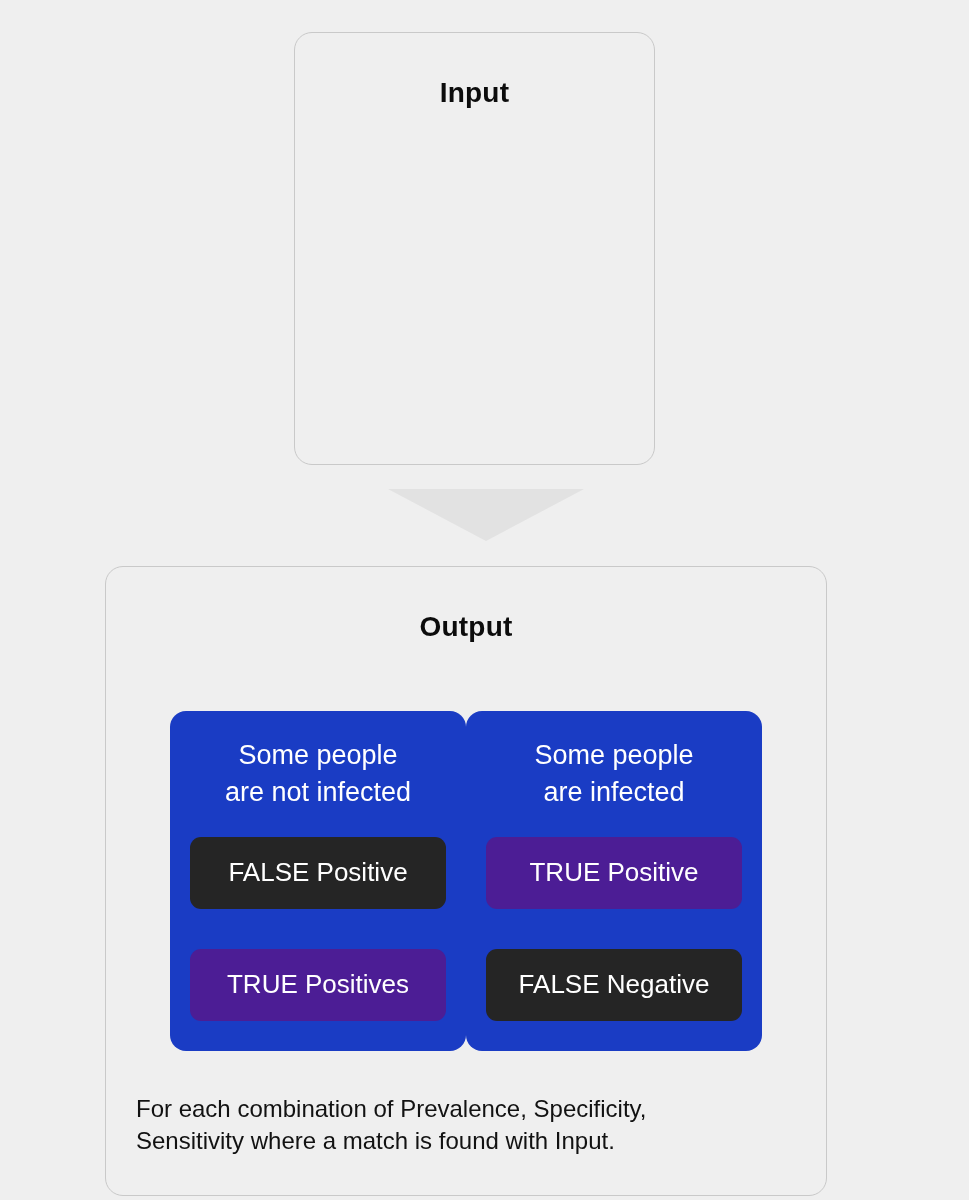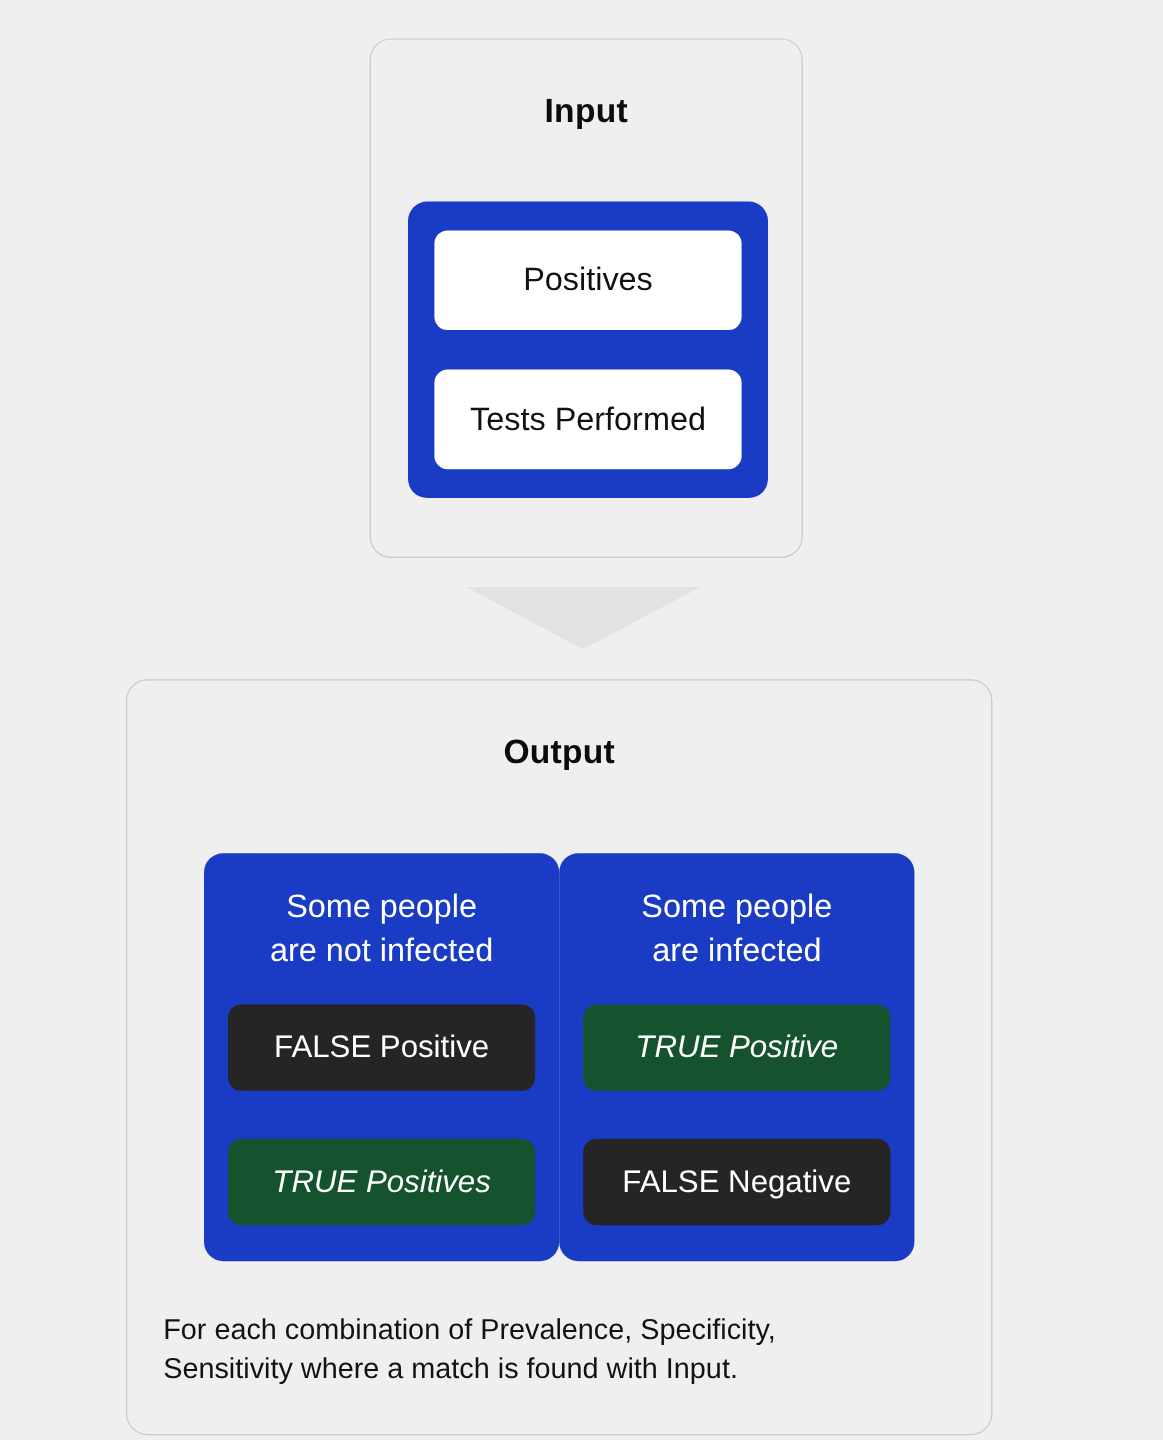--- a/index.html
+++ b/index.html
@@ -25,21 +25,21 @@
   }
   .panel-title {
     text-align: center;
     font-weight: bold;
     color: #0c0c0c;
     letter-spacing: 0.2px;
   }
 
   
   #input-panel {
-    left: 308px;
+    left: 294px;
     top: 32px;
     width: 361px;
     height: 433px;
   }
   #input-panel .panel-title {
     font-size: 28px;
     margin-top: 44px;
   }
 
   
@@ -124,44 +124,40 @@
     display: flex;
     align-items: center;
     justify-content: center;
     color: #ffffff;
     font-size: 26px;
     margin-bottom: 40px;
     box-sizing: border-box;
   }
   .tag:last-child { margin-bottom: 0; }
   .tag.dark { background: #252525; }
-  .tag.red  { background: #14532d; font-style: italic; }
+  .tag.red  { background: #4c1d95; }
 
   #output-caption {
     position: absolute;
     left: 30px;
     right: 30px;
     top: 526px;
     text-align: left;
     font-size: 24px;
     line-height: 1.32;
     color: #121212;
     white-space: pre-line;
   }
 </style>
 </head>
 <body>
 
 <section class="panel" id="input-panel">
   <div class="panel-title">Input</div>
 
-  <div class="blue-box" id="input-blue">
-    <div class="white-pill">Positives</div>
-    <div class="white-pill">Tests Performed</div>
-  </div>
 </section>
 
 <div id="flow-arrow"></div>
 
 <section class="panel" id="output-panel">
   <div class="panel-title">Output</div>
 
   <div id="output-cards">
 
     <div class="blue-box out-card">

